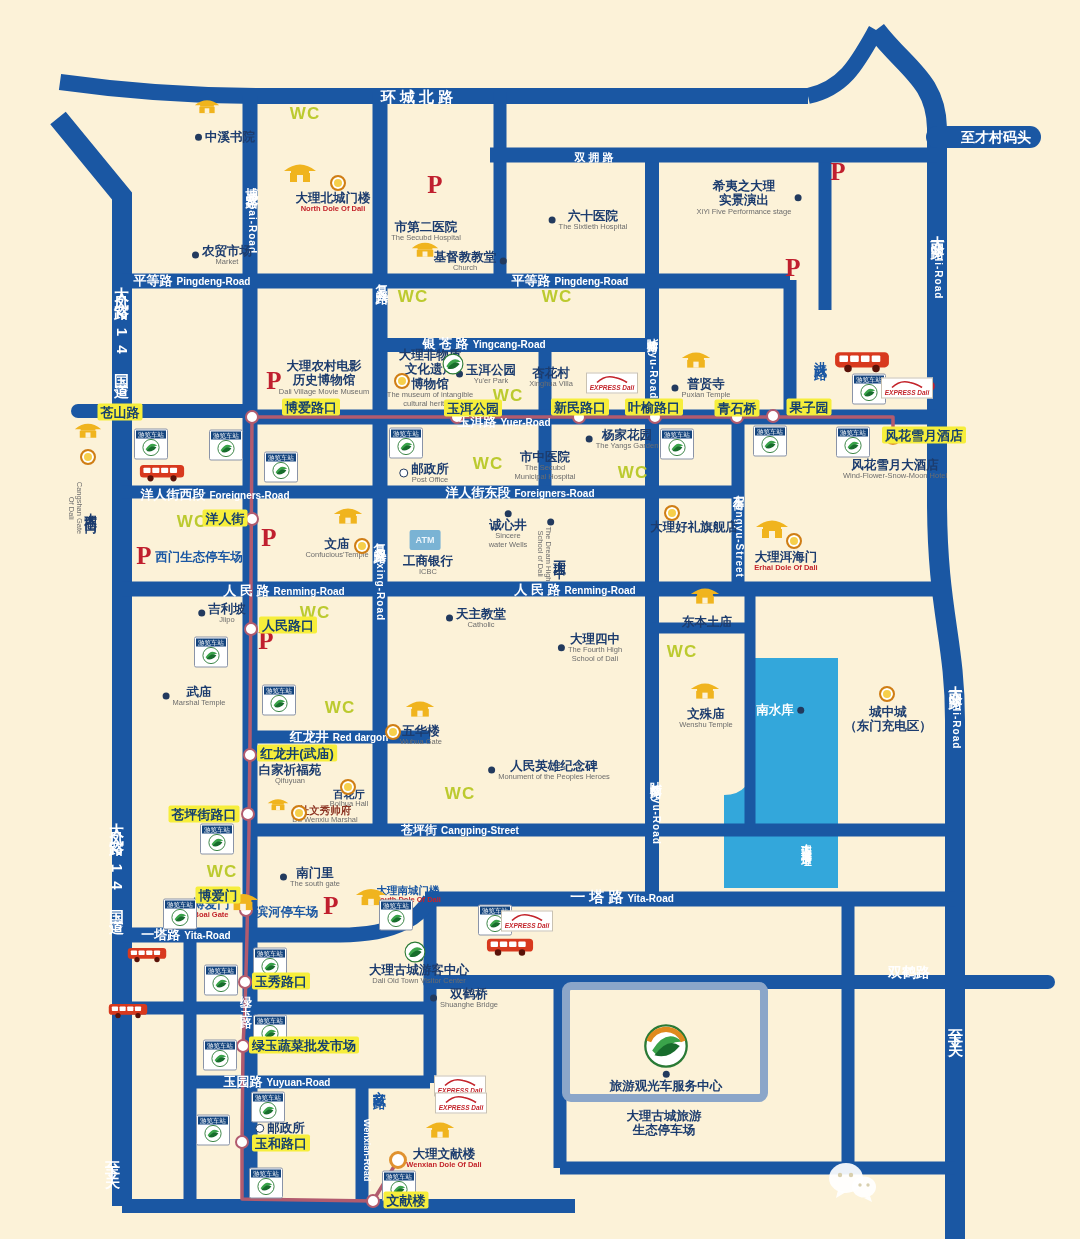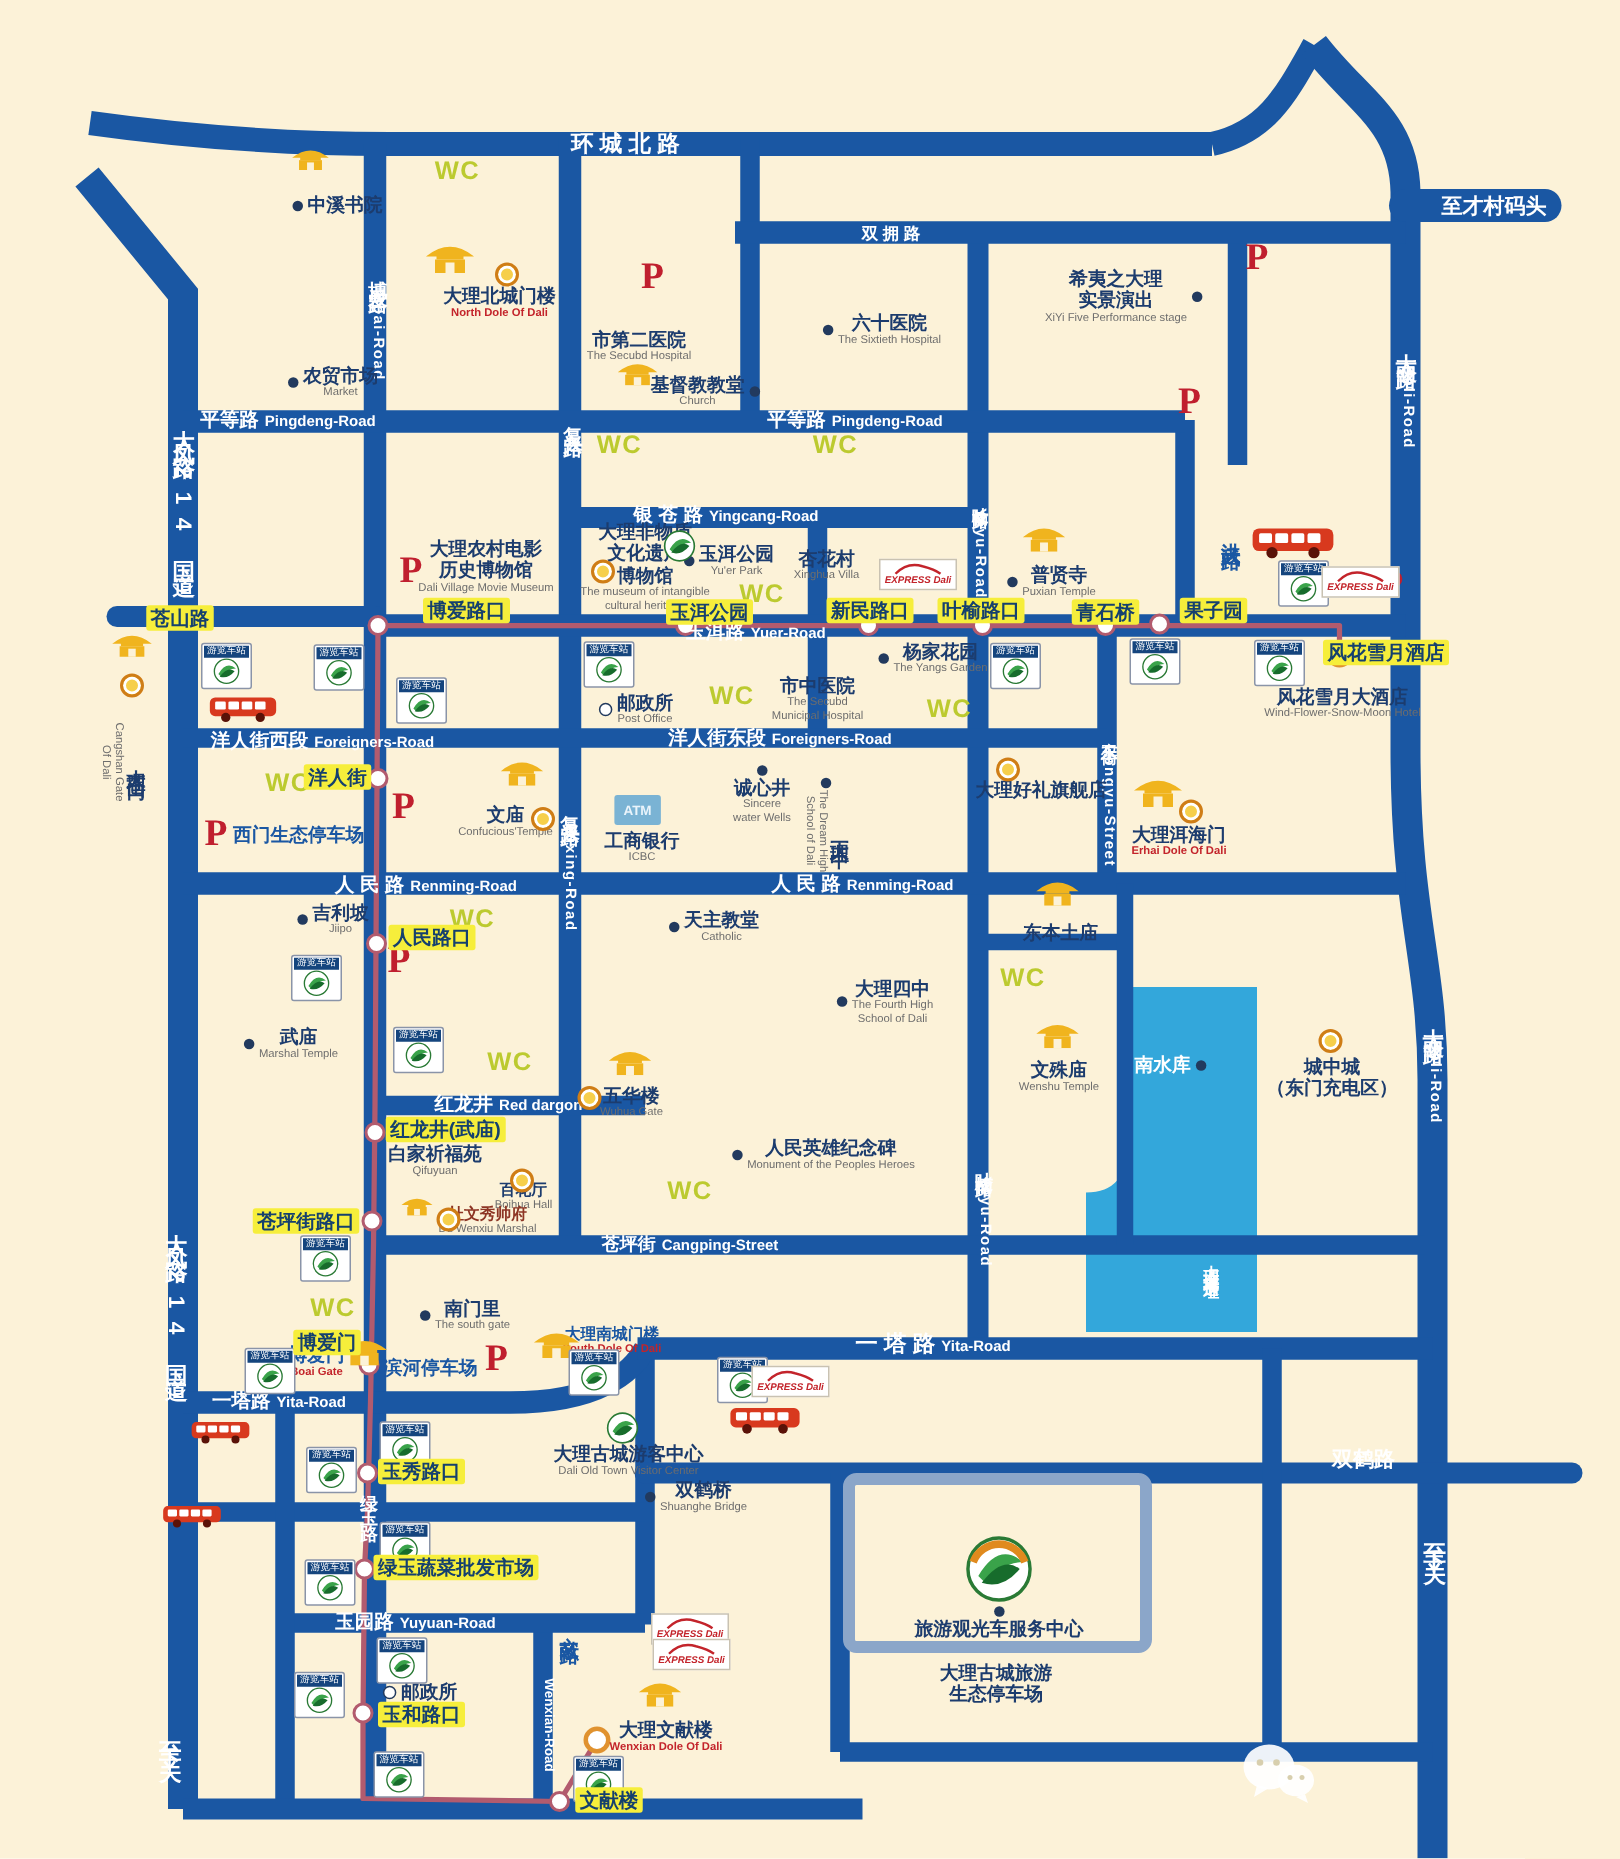--- a/index.html
+++ b/index.html
@@ -363,21 +363,21 @@
           <span class="en">Marshal Temple</span>
         </div>
       </div>
       <div class="poi" style="left: 476px; top: 618px;">
         <span class="dotm"></span>
         <div class="txt">
           <span class="zh">天主教堂</span>
           <span class="en">Catholic</span>
         </div>
       </div>
-      <div class="poi" style="left: 590px; top: 648px; margin-top: 20px;">
+      <div class="poi" style="left: 590px; top: 648px;">
         <span class="dotm"></span>
         <div class="txt">
           <span class="zh">大理四中</span>
           <span class="en">The Fourth High
 School of Dali</span>
         </div>
       </div>
       <div class="poi" style="left: 707px; top: 622px;">
         <div class="txt">
           <span class="zh">东本土庙</span>

